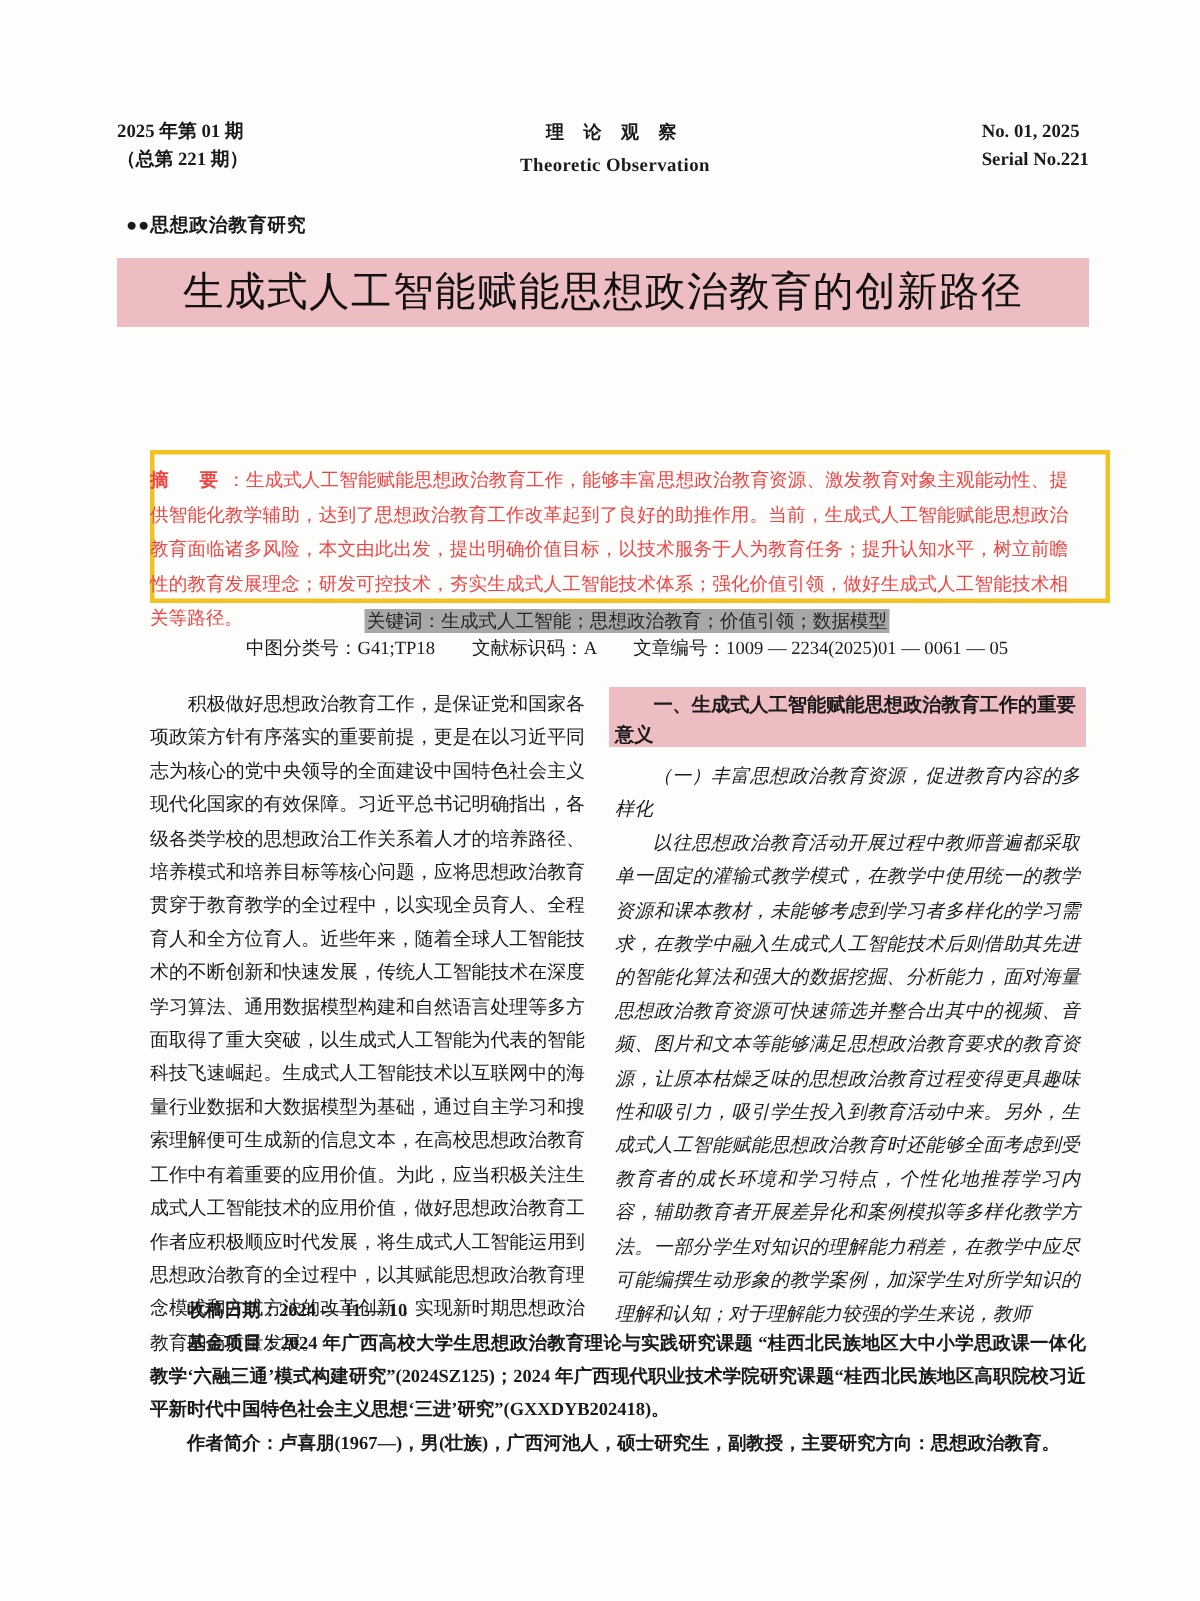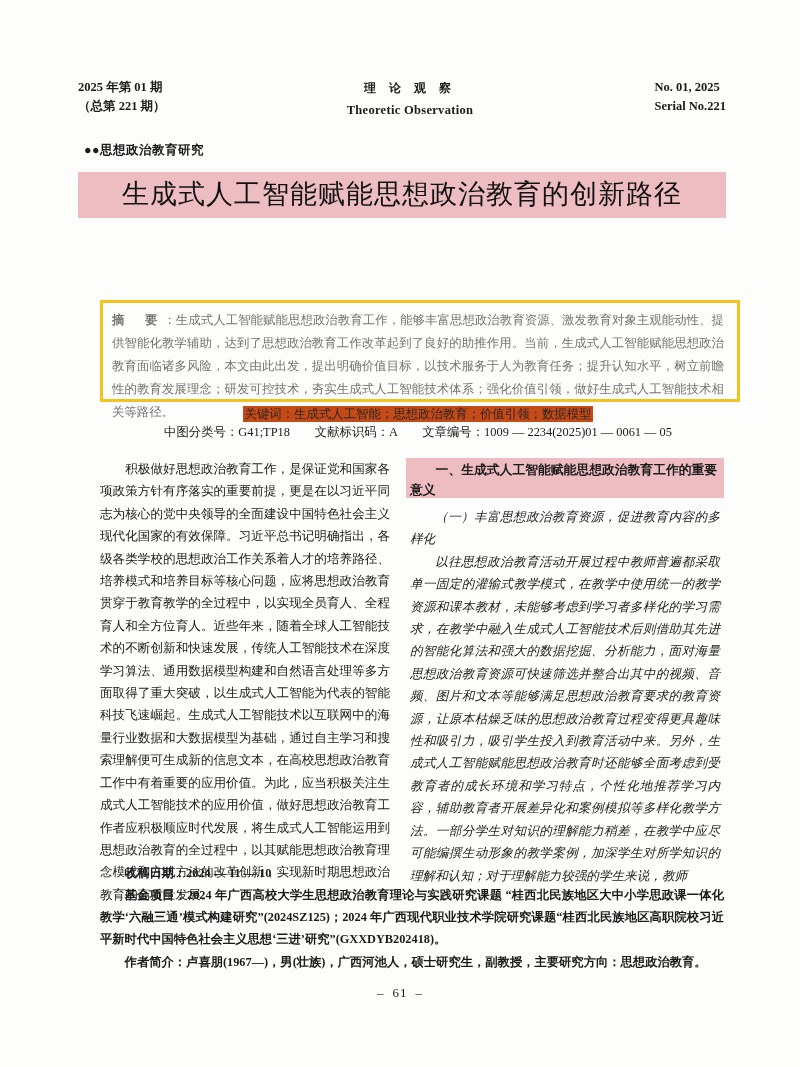--- a/index.html
+++ b/index.html
@@ -88,44 +88,44 @@
     left: 100px;
     top: 300px;
     width: 640px;
     height: 102px;
     border: 3px solid #f2c223;
     box-sizing: border-box;
     background: transparent;
   }
   .abstract {
     position: absolute;
-    left: 112px;
+    left: 100px;
     top: 309px;
     width: 612px;
     font-size: 12.4px;
     line-height: 1.85;
     text-align: justify;
-    color: #737373;
+    color: #ef4444;
   }
   .abstract .lbl {
     font-weight: 700;
     letter-spacing: 4px;
     margin-right: 2px;
   }
   .keywords {
     position: absolute;
     left: 112px;
     top: 404px;
     width: 612px;
     font-size: 12.4px;
     line-height: 1.7;
     text-align: center;
   }
   .kw-hl {
-    background: #c2410c;
+    background: #a3a3a3;
     opacity: 0.95;
     padding: 1px 2px;
   }
   .clsline {
     position: absolute;
     left: 112px;
     top: 422px;
     width: 612px;
     font-size: 12.4px;
     line-height: 1.7;
@@ -249,17 +249,14 @@
     <p class="sub-head">（一）丰富思想政治教育资源，促进教育内容的多样化</p>
     <p class="para">以往思想政治教育活动开展过程中教师普遍都采取单一固定的灌输式教学模式，在教学中使用统一的教学资源和课本教材，未能够考虑到学习者多样化的学习需求，在教学中融入生成式人工智能技术后则借助其先进的智能化算法和强大的数据挖掘、分析能力，面对海量思想政治教育资源可快速筛选并整合出其中的视频、音频、图片和文本等能够满足思想政治教育要求的教育资源，让原本枯燥乏味的思想政治教育过程变得更具趣味性和吸引力，吸引学生投入到教育活动中来。另外，生成式人工智能赋能思想政治教育时还能够全面考虑到受教育者的成长环境和学习特点，个性化地推荐学习内容，辅助教育者开展差异化和案例模拟等多样化教学方法。一部分学生对知识的理解能力稍差，在教学中应尽可能编撰生动形象的教学案例，加深学生对所学知识的理解和认知；对于理解能力较强的学生来说，教师</p>
   </div>
 
   <div class="fn">
     <p class="ind">收稿日期：2024 — 11 — 10</p>
     <p class="ind"><span>基金项目：</span><span>2024 年广西高校大学生思想政治教育理论与实践研究课题 “桂西北民族地区大中小学思政课一体化教学‘六融三通’模式构建研究”(2024SZ125)；2024 年广西现代职业技术学院研究课题“桂西北民族地区高职院校习近平新时代中国特色社会主义思想‘三进’研究”(GXXDYB202418)。</span></p>
     <p class="ind"><span>作者简介：</span><span>卢喜朋(1967—)，男(壮族)，广西河池人，硕士研究生，副教授，主要研究方向：思想政治教育。</span></p>
   </div>
 
-  <div class="pagenum">
-    <span>–</span><span>61</span><span>–</span>
-  </div>
 
 </div>
 
 </body></html>

